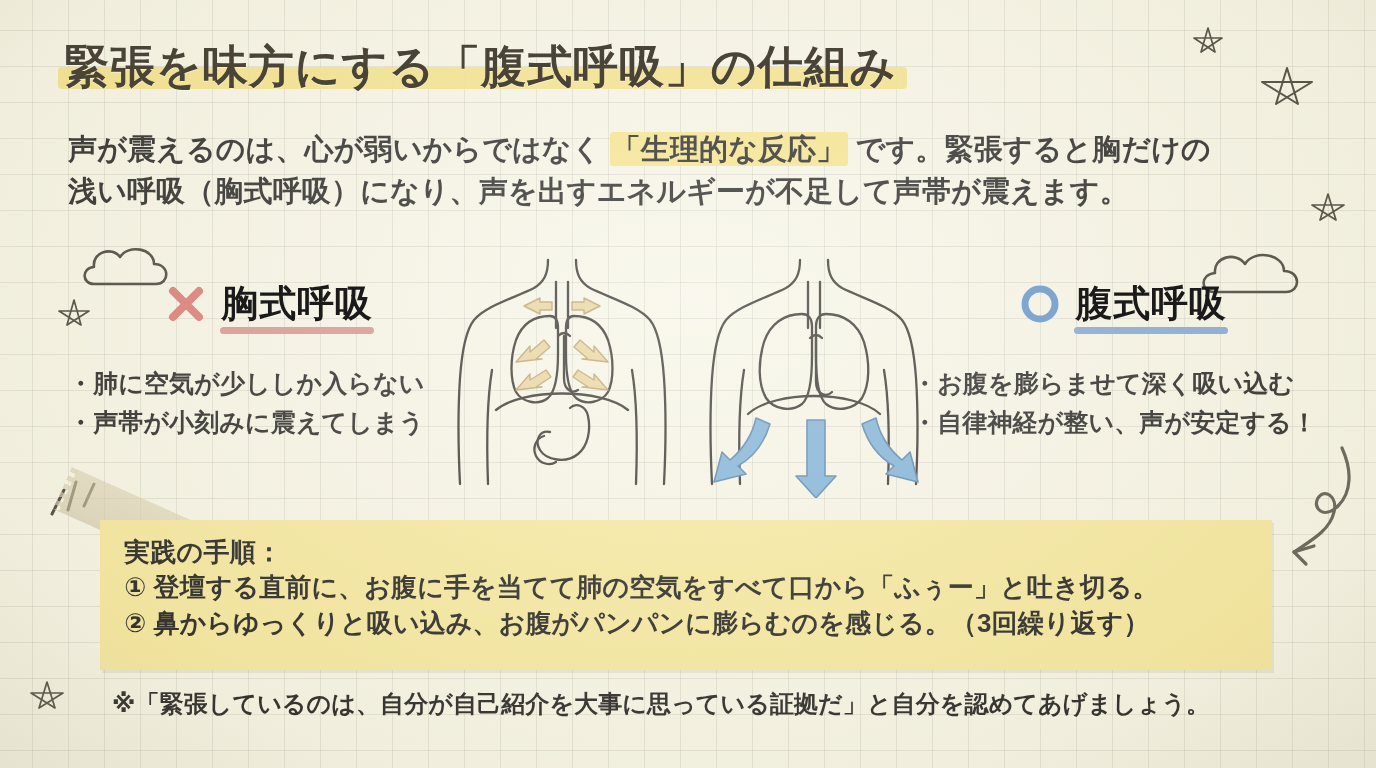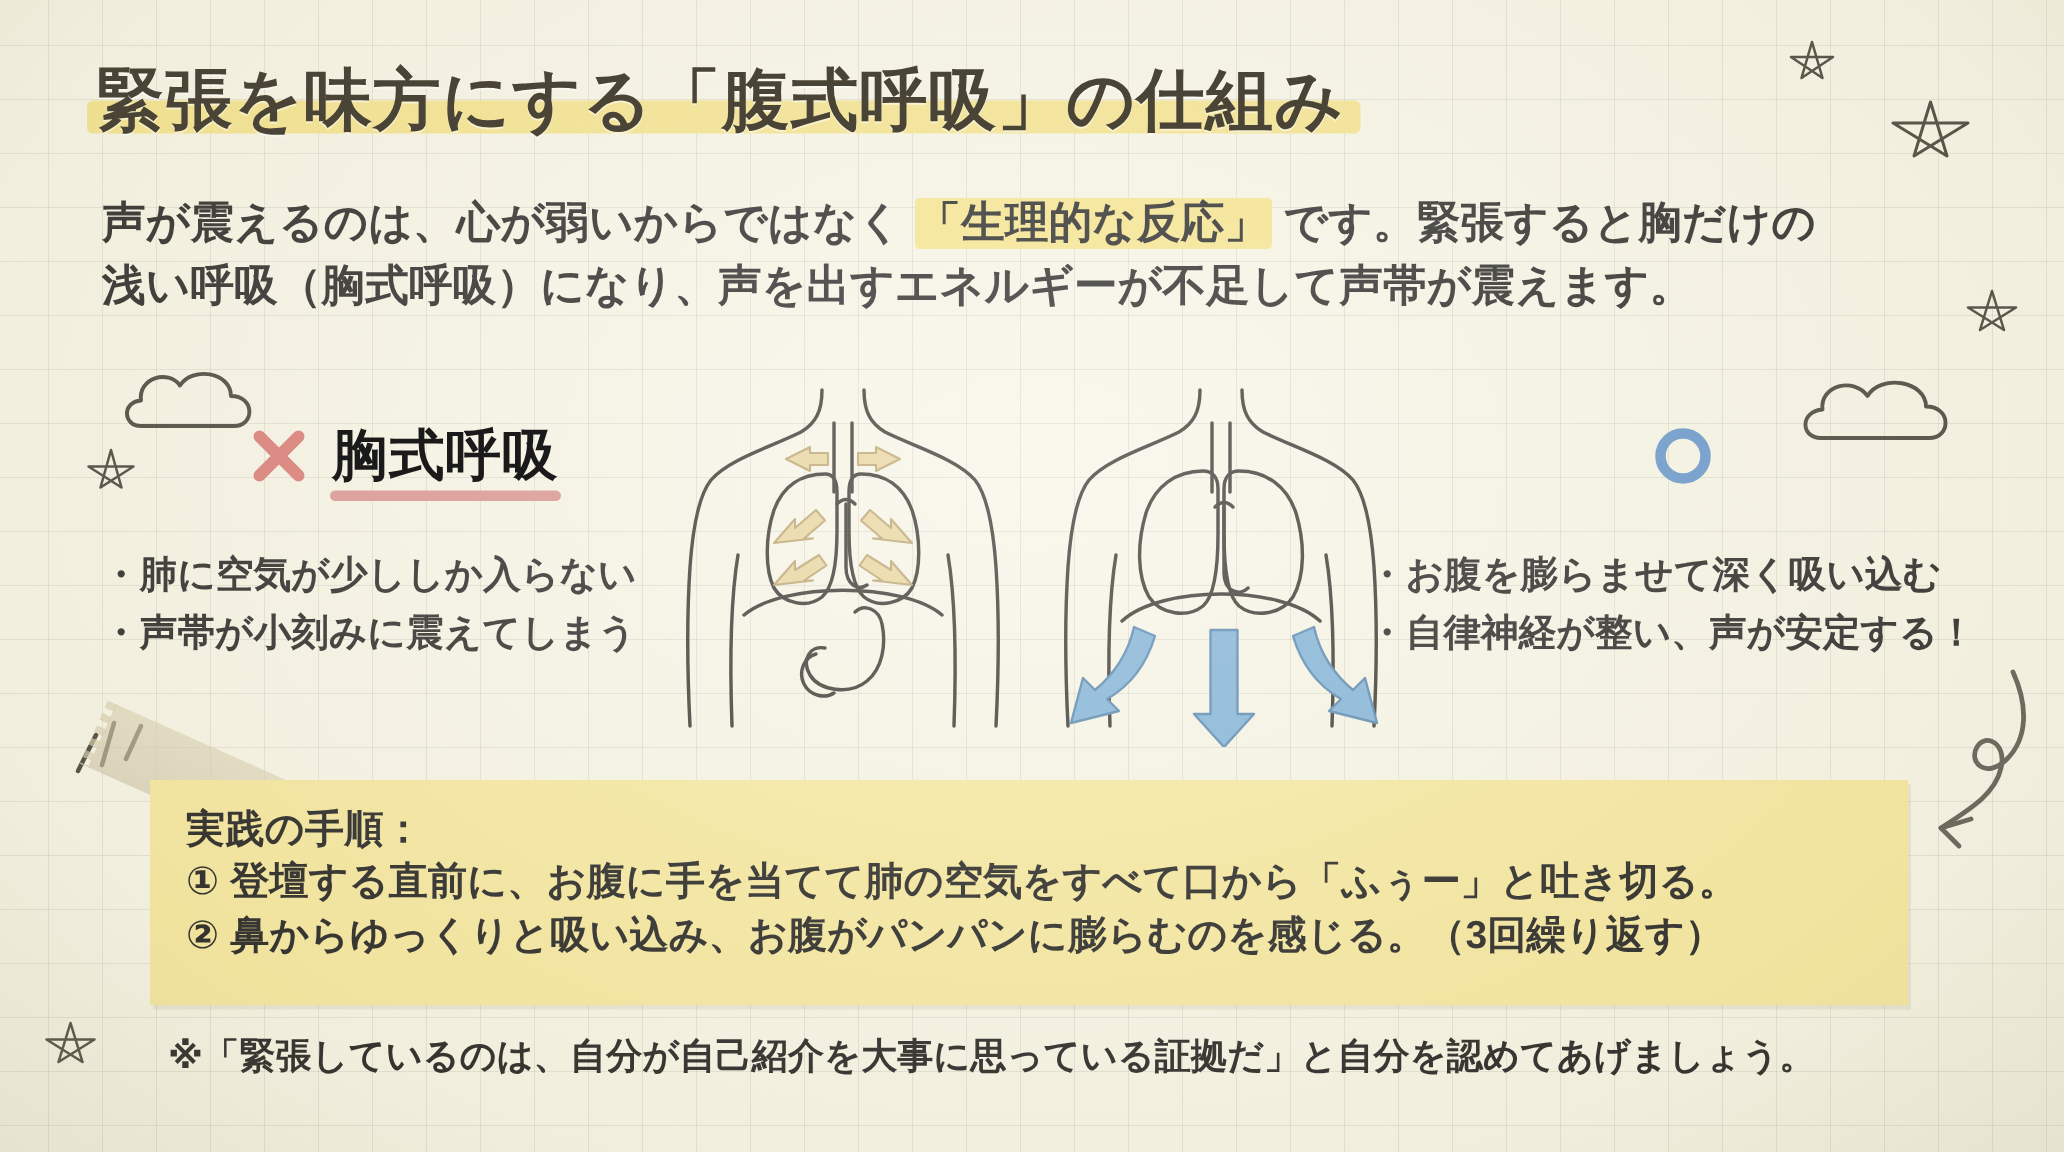--- a/index.html
+++ b/index.html
@@ -181,20 +181,24 @@
       <li>声帯が小刻みに震えてしまう</li>
     </ul>
   </div>
 
   <div class="col" id="col-good">
     <div class="col-head">
       <span class="badge">
         <svg width="44" height="44" viewBox="0 0 44 44">
           <circle cx="22" cy="22" r="15" fill="none" stroke="#5b8fc9" stroke-width="7"></circle>
         </svg>
+      </span>
+      <span class="col-title-wrap">
+        <span class="col-title">腹式呼吸</span>
+        <span class="col-underline good-underline"></span>
       </span>
     </div>
     <ul class="bullets">
       <li>お腹を膨らませて深く吸い込む</li>
       <li>自律神経が整い、声が安定する！</li>
     </ul>
   </div>
 
   <div id="illustrations">
     <svg width="476" height="240" viewBox="0 0 476 240">

